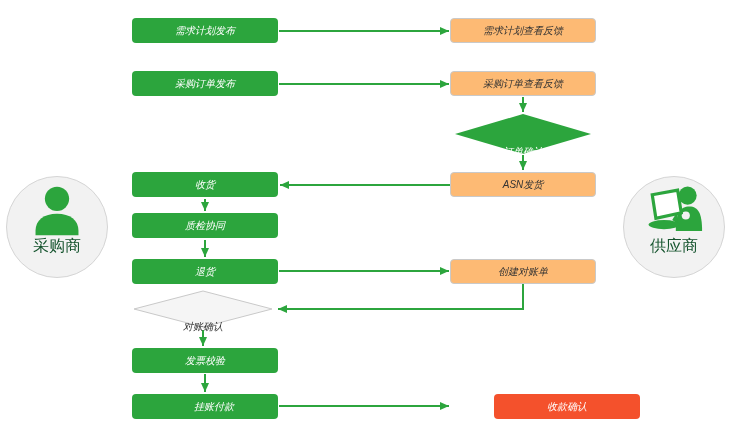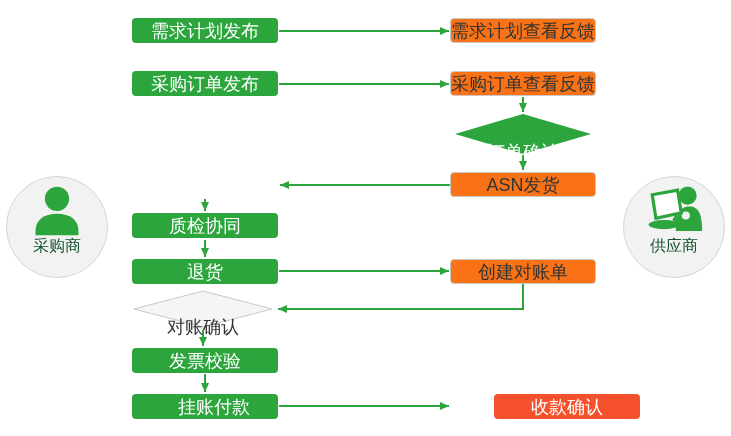--- a/index.html
+++ b/index.html
@@ -3,27 +3,27 @@
 <meta charset="utf-8">
 <style>
   html,body{margin:0;padding:0;background:#ffffff;}
   .canvas{
     position:relative;width:731px;height:436px;background:#ffffff;overflow:hidden;
     font-family:"Liberation Sans","DejaVu Sans",sans-serif;
   }
   .connectors{position:absolute;left:0;top:0;width:731px;height:436px;pointer-events:none;}
   .node{
     position:absolute;display:flex;align-items:center;justify-content:center;
-    box-sizing:border-box;font-size:18px;line-height:1;white-space:nowrap;
+    box-sizing:border-box;font-size:10px;line-height:1;white-space:nowrap;font-style:italic;
   }
   .gbox{
     width:146px;height:25px;background:#2ca53d;color:#ffffff;border-radius:4px;
   }
   .wbox{
-    width:146px;height:25px;background:#f97316;color:#333333;
+    width:146px;height:25px;background:#fdba74;color:#333333;
     border:1px solid #c9c9c9;border-radius:4px;
   }
   .rbox{
     width:146px;height:25px;background:#f4512c;color:#ffffff;border-radius:4px;
   }
   .diamond{background:transparent;}
   .diamond svg{position:absolute;left:0;top:0;width:100%;height:100%;}
   .diamond .dlabel{position:relative;z-index:2;margin-top:36px;}
   .diamond.green .dlabel{color:#ffffff;}
   .diamond.gray .dlabel{color:#333333;}
@@ -79,20 +79,21 @@
       <circle cx="45" cy="35" r="4.5" fill="#f2f2f2"></circle>
       <path d="M36,30 L30,40 L36,44 Z" fill="#2ca53d"></path>
       <polygon points="8,12 36,7 40,32 12,38" fill="#ffffff" stroke="#2ca53d" stroke-width="3.5"></polygon>
       <ellipse cx="21" cy="45" rx="17" ry="5" fill="#2ca53d"></ellipse>
     </svg>
     <div class="alabel">供应商</div>
   </div>
 
   <div class="node gbox" style="left:132px;top:18px;">需求计划发布</div>
   <div class="node gbox" style="left:132px;top:71px;">采购订单发布</div>
+  <div class="node gbox" style="left:132px;top:172px;">收货</div>
   <div class="node gbox" style="left:132px;top:213px;">质检协同</div>
   <div class="node gbox" style="left:132px;top:348px;">发票校验</div>
   <div class="node gbox" style="left:132px;top:259px;">退货</div>
   <div class="node gbox" style="left:132px;top:394px;padding-left:18px;">挂账付款</div>
 
   <div class="node wbox" style="left:450px;top:18px;">需求计划查看反馈</div>
   <div class="node wbox" style="left:450px;top:71px;">采购订单查看反馈</div>
   <div class="node wbox" style="left:450px;top:172px;">ASN发货</div>
   <div class="node wbox" style="left:450px;top:259px;">创建对账单</div>
   <div class="node rbox" style="left:450px;top:394px;margin-left:44px;">收款确认</div>

